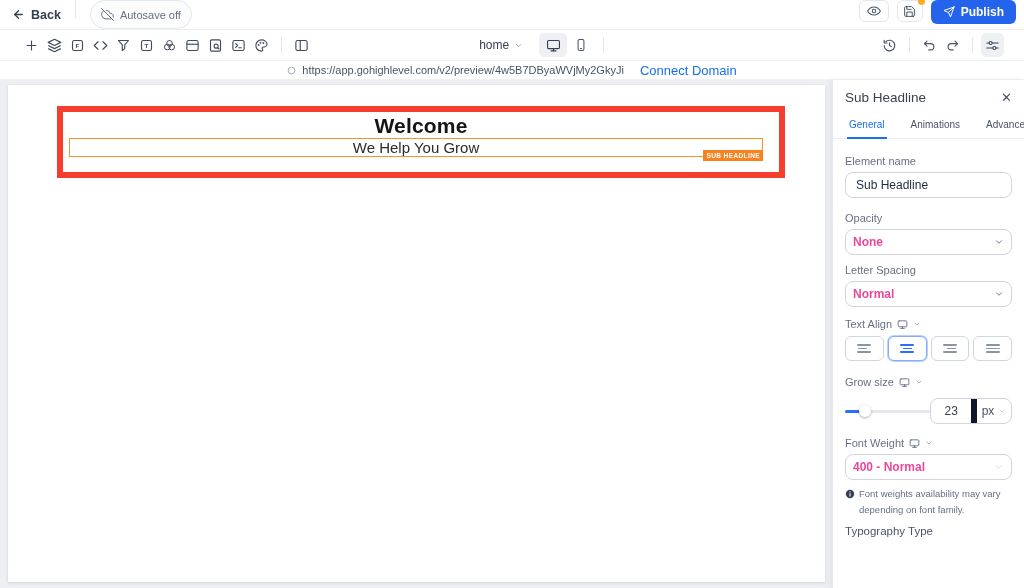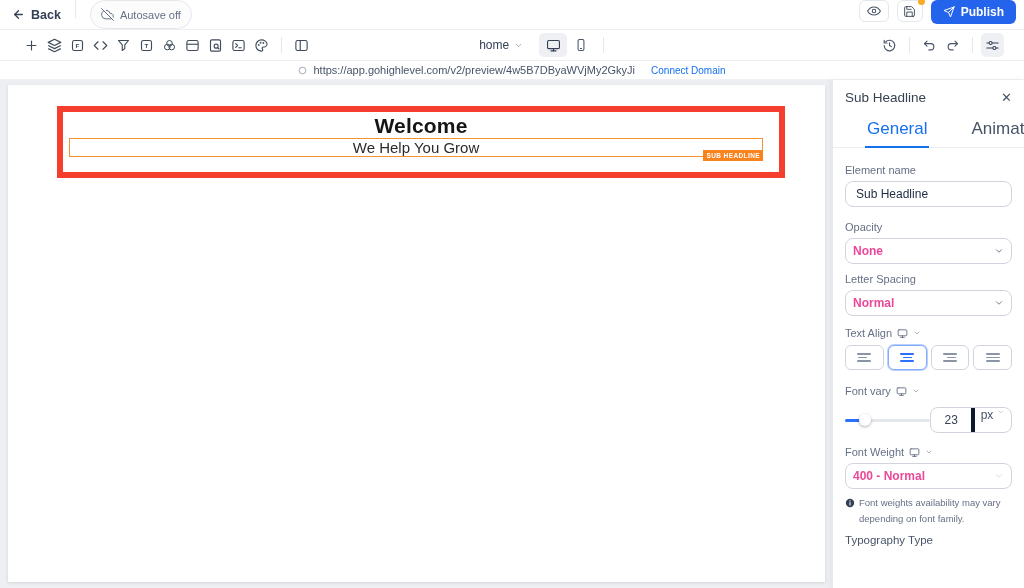--- a/index.html
+++ b/index.html
@@ -35,21 +35,21 @@
   .toolbar .v-div { margin:0 8px; height:16px; }
   .center-group { display:flex; align-items:center; }
   .page-select { display:flex; align-items:center; gap:5px; font-size:12px;
     color:#344054; cursor:pointer; margin-right:16px; }
   .right-group { display:flex; align-items:center; }
 
   
   .urlbar { height:19px; display:flex; align-items:center; justify-content:center;
     gap:6px; background:#fff; border-bottom:1px solid #f0f1f3; }
   .url-text { font-size:11px; color:#475467; }
-  .connect-link { font-size:10px; color:var(--link-blue,#1570ef); font-weight:500;
+  .connect-link { font-size:13px; color:var(--link-blue,#1570ef); font-weight:500;
     margin-left:10px; cursor:pointer; }
 
   
   .workspace { display:flex; height:508px; }
   .canvas-area { flex:1; background:#edeff2; position:relative; }
   .canvas { position:absolute; left:8px; top:5px; width:817px; bottom:6px;
     background:#fff; box-shadow:0 1px 3px rgba(16,24,40,.12); }
   .section-sel { position:absolute; left:49px; top:21px; width:728px; height:72px;
     border:6px solid var(--sel-red,#f53e2d); background:#fff; }
   .headline { text-align:center; margin-top:2px; font-size:21px; font-weight:800;
@@ -63,21 +63,21 @@
 
   
   .panel { width:192px; background:#fff; border-left:1px solid #e7e9ee;
     box-shadow:-2px 0 6px rgba(16,24,40,.05); padding:0 12px; position:relative; overflow:hidden; }
   .panel-head { display:flex; align-items:center; justify-content:space-between;
     padding-top:10px; }
   .panel-title { font-size:13.5px; color:#384250; font-weight:500; }
   .close-x { color:#475467; font-size:13px; cursor:pointer; }
   .tabs { display:flex; gap:22px; margin:10px -12px 0; padding:0 14px;
     border-bottom:1px solid #eceef1; }
-  .tab { font-size:17px; color:#475467; padding:4px 2px 7px; cursor:pointer;margin-left:18px; }
+  .tab { font-size:10px; color:#475467; padding:4px 2px 7px; cursor:pointer; }
   .tab.active { color:var(--link-blue,#1570ef); border-bottom:2px solid var(--link-blue,#1570ef);
     margin-bottom:-1px; }
   .f-label { font-size:11px; color:#667085; margin-top:14px; }
   .f-label-row { display:flex; align-items:center; gap:5px; font-size:11px;
     color:#667085; margin-top:14px; }
   .input { margin-top:5px; height:26px; border:1px solid #d0d5dd; border-radius:8px;
     width:100%; padding:0 10px; font-size:12px; color:#1f2a40;
     font-family:"Liberation Sans", sans-serif; background:#fff; }
   .select { margin-top:5px; height:26px; border:1px solid #d0d5dd; border-radius:8px;
     display:flex; align-items:center; justify-content:space-between; padding:0 7px;
@@ -102,22 +102,22 @@
   .slider .track { position:absolute; top:5px; left:0; right:0; height:3px;
     border-radius:2px; background:#e4e7ec; }
   .slider .fill { position:absolute; top:5px; left:0; width:24%; height:3px;
     border-radius:2px; background:#2970ff; }
   .slider .thumb { position:absolute; top:0; left:calc(24% - 6px); width:12px; height:12px;
     border-radius:50%; background:#fff; box-shadow:0 1px 3px rgba(16,24,40,.35); }
   .num-group { display:flex; height:26px; border:1px solid #d0d5dd; border-radius:8px;
     overflow:hidden; }
   .num-cell { width:42px; display:flex; align-items:center; justify-content:center;
     font-size:12px; color:#344054; }
-  .unit-cell { width:42px; display:flex; align-items:flex-start; justify-content:center;
-    gap:4px; font-size:12px; color:#475467; border-left:4px solid #0f172a; cursor:pointer; }
+  .unit-cell { width:42px; display:flex; align-items:center; justify-content:center;
+    gap:4px; font-size:12px; color:#475467; border-left:6px solid #0f172a; cursor:pointer; }
   .note { display:flex; gap:4px; font-size:9.5px; color:#667085; line-height:1.7;
     margin-top:6px; }
   .chev { color:#98a2b3; }
 </style>
 </head>
 <body>
 
 <div class="topbar">
   <div class="back-group">
     <svg width="13" height="13" viewBox="0 0 24 24" fill="none" stroke="#344054" stroke-width="2.4" stroke-linecap="round" stroke-linejoin="round">
@@ -378,21 +378,21 @@
         </span>
       </div>
       <div class="align-btn">
         <span style="display:contents">
           <span class="bar" style="width:14px"></span><span class="bar" style="width:14px"></span><span class="bar" style="width:14px"></span>
         </span>
       </div>
     </div>
 
     <div class="f-label-row" style="margin-top:15px">
-      <span>Font vary</span>
+      <span>Grow size</span>
       <svg width="11" height="11" viewBox="0 0 24 24" fill="none" stroke="#667085" stroke-width="2" stroke-linecap="round">
           <rect x="2.5" y="4" width="19" height="13" rx="2"></rect>
           <line x1="8" y1="20.5" x2="16" y2="20.5"></line>
           <line x1="12" y1="17" x2="12" y2="20.5"></line>
         </svg>
       <svg width="8" height="8" viewBox="0 0 24 24" fill="none" stroke="#98a2b3" stroke-width="2.4" stroke-linecap="round" stroke-linejoin="round">
           <polyline points="6 9 12 15 18 9"></polyline>
         </svg>
     </div>
     <div class="fs-row">

